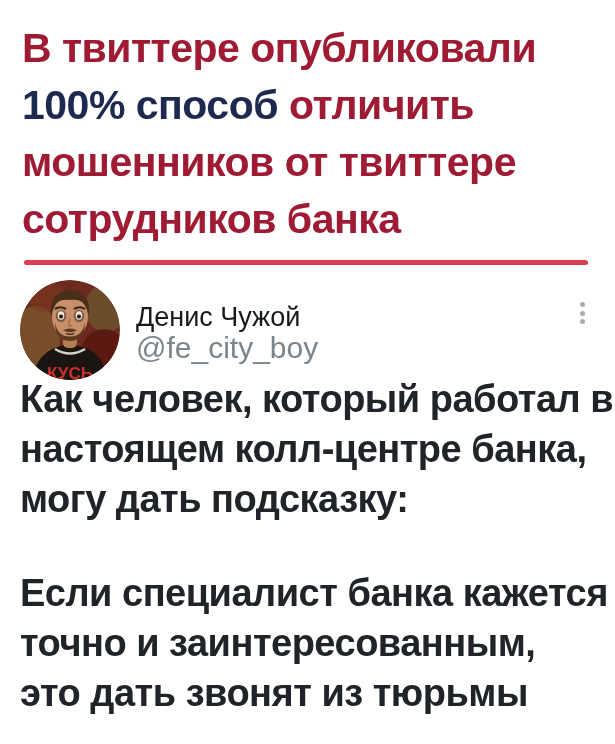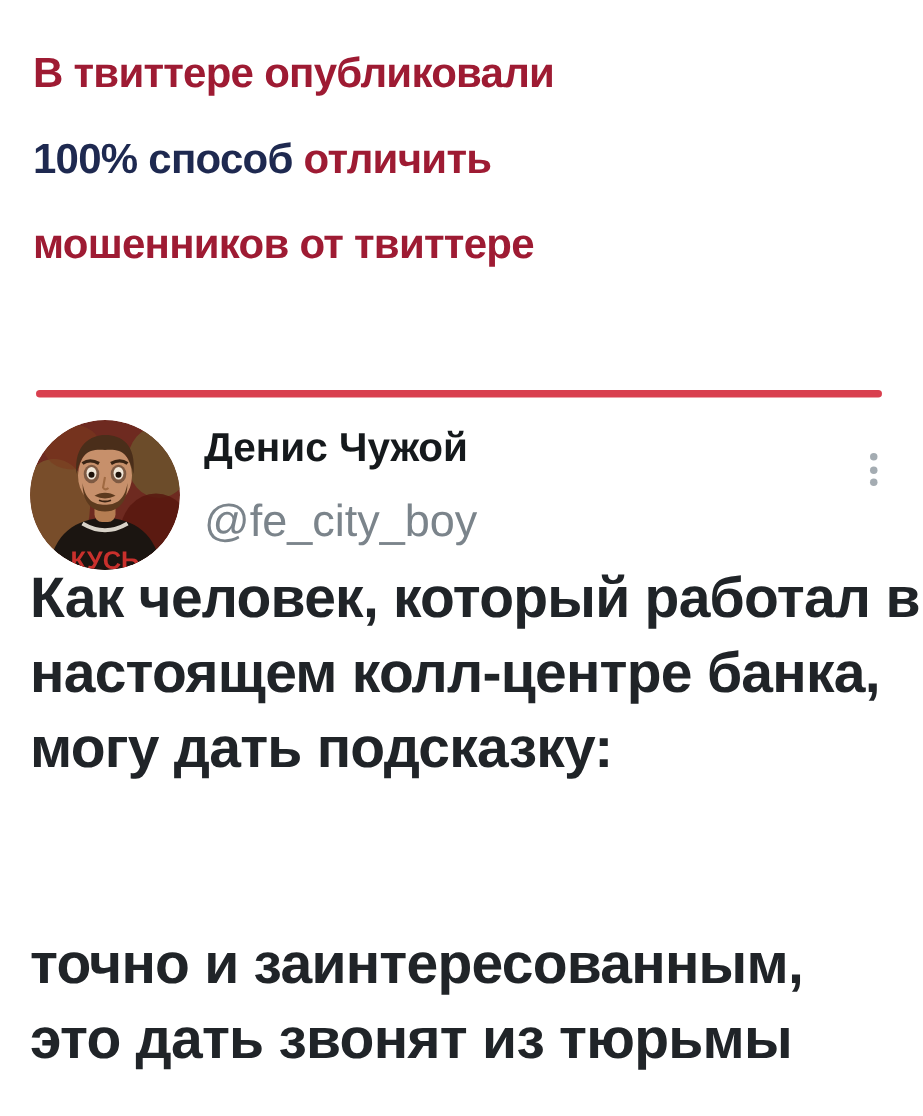--- a/index.html
+++ b/index.html
@@ -13,21 +13,21 @@
   }
 
   
   .headline {
     position: absolute;
     left: 22px;
     top: 20px;
     width: 575px;
   }
   .hl-line {
-    font-size: 28px;
+    font-size: 41px;
     line-height: 57px;
     font-weight: 700;
     letter-spacing: -0.5px;
     white-space: nowrap;
   }
   .seg-red  { color: var(--headline-red, #9e1b33); }
   .seg-navy { color: var(--headline-navy, #1e2950); }
 
   .underline {
     position: absolute;
@@ -48,24 +48,24 @@
     height: 100px;
     border-radius: 50%;
     overflow: hidden;
     cursor: pointer;
   }
   .avatar svg { display: block; width: 100%; height: 100%; }
 
   .author-name {
     position: absolute;
     left: 136px;
-    top: 284px;
+    top: 303px;
     font-size: 27px;
     line-height: 28px;
-    font-weight: 700;
+    font-weight: 400;
     color: var(--name-black, #15191c);
     cursor: pointer;
   }
   .author-handle {
     position: absolute;
     left: 136px;
     top: 334px;
     font-size: 30px;
     line-height: 28px;
     font-weight: 400;
@@ -121,20 +121,23 @@
 
   <header class="headline">
     <div class="hl-line">
       <span class="seg-red">В твиттере опубликовали</span>
     </div>
     <div class="hl-line">
       <span class="seg-navy">100% способ </span><span class="seg-red">отличить</span>
     </div>
     <div class="hl-line">
       <span class="seg-red">мошенников от твиттере</span>
+    </div>
+    <div class="hl-line">
+      <span class="seg-red">сотрудников банка</span>
     </div>
   </header>
 
   <div class="underline"></div>
 
   <section>
 
     <div class="avatar">
       <svg viewBox="0 0 100 100" aria-hidden="true">
         <defs>
@@ -193,19 +196,19 @@
           <span class="dot"></span>
       </span>
     </button>
 
     <p class="tweet-para p1">
       <span class="body-line">Как человек, который работал в</span><br>
       <span class="body-line">настоящем колл-центре банка,</span><br>
       <span class="body-line">могу дать подсказку:</span>
     </p>
     <p class="tweet-para p2">
-      <br>
+      <span class="body-line">Если специалист банка кажется</span><br>
       <span class="body-line">точно и заинтересованным,</span><br>
       <span class="body-line">это дать звонят из тюрьмы</span>
     </p>
 
   </section>
 </div>
 
 </body></html>

